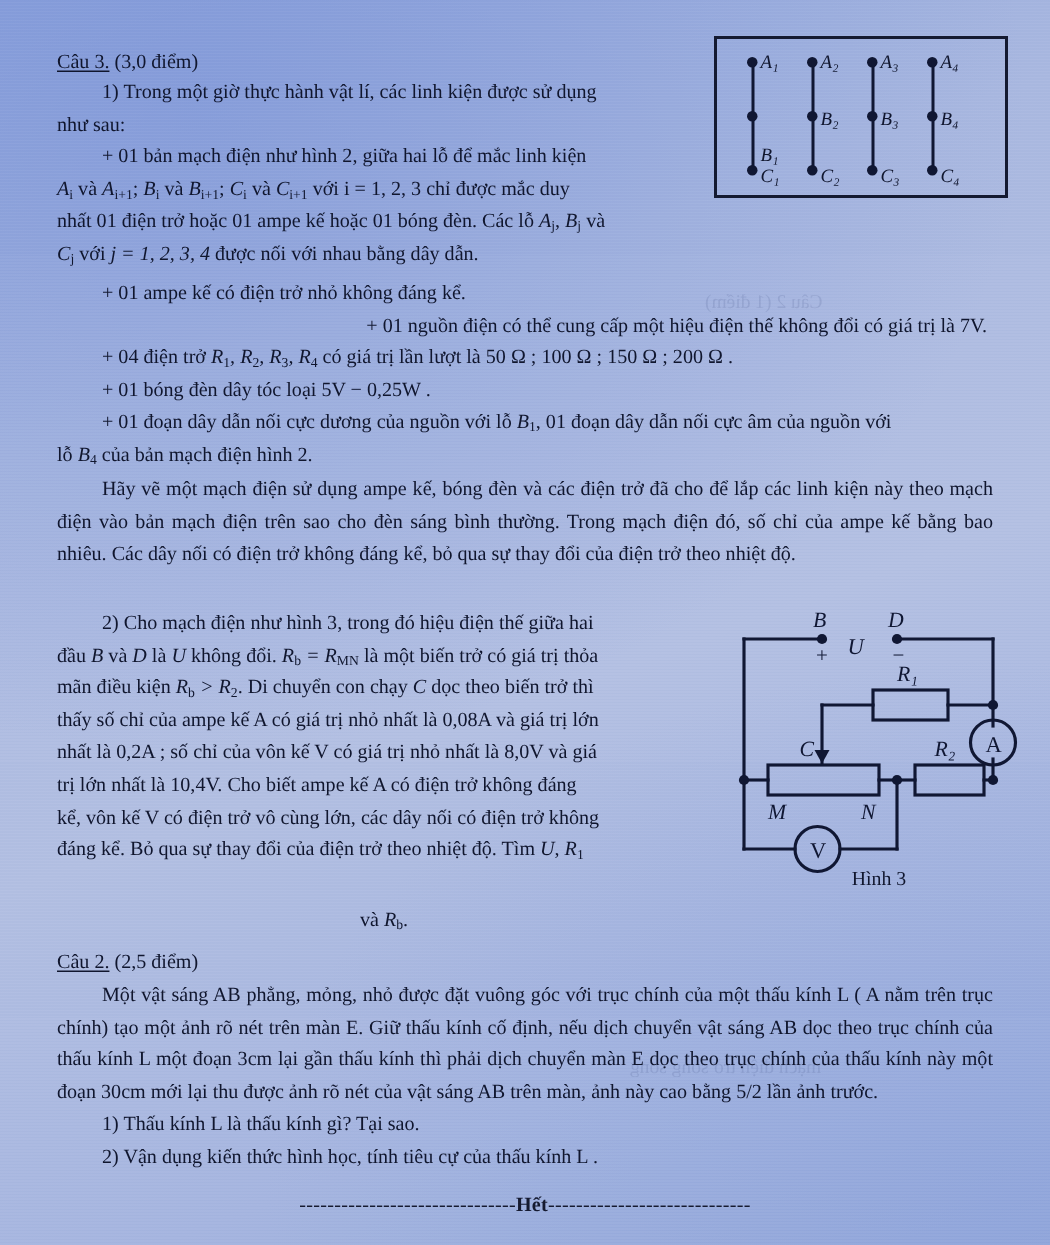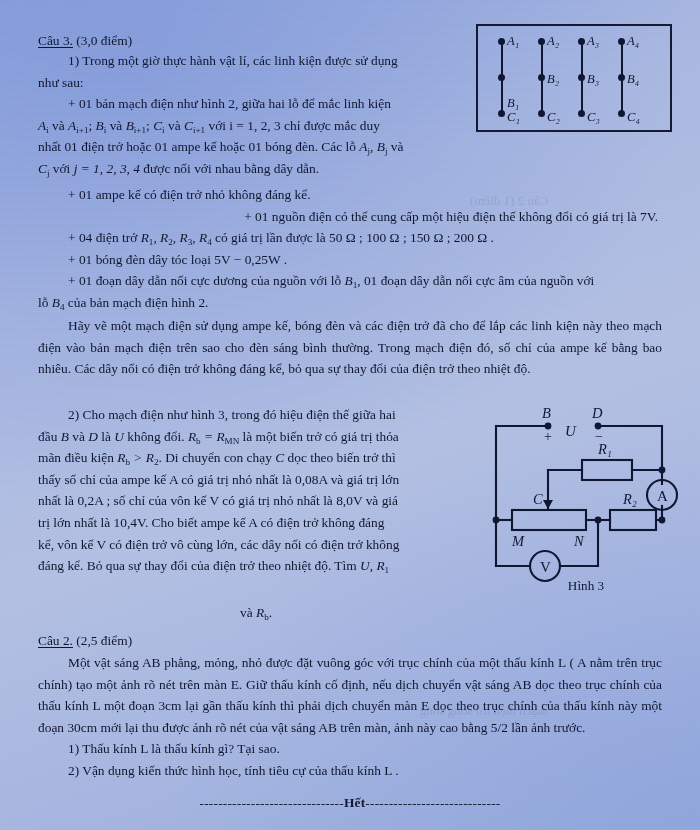--- a/index.html
+++ b/index.html
@@ -185,21 +185,21 @@
 
     <div class="blk" style="left:38px; top:184px; width:620px; text-align:left;">
       <span class="ind"></span><span>+ 01 ampe kế có điện trở nhỏ không đáng kể.</span>
     </div>
 
     <div class="blk" style="left:38px; top:205.6px; width:620px; text-align:right;">
       <span class="ind"></span><span>+ 01 nguồn điện có thể cung cấp một hiệu điện thế không đổi có giá trị là 7V.</span>
     </div>
 
     <div class="blk" style="left:38px; top:227.2px; width:620px; text-align:left;">
-      <span class="ind"></span><span>+ 04 điện trở </span><span class="mth">R<sub>1</sub>, R<sub>2</sub>, R<sub>3</sub>, R<sub>4</sub></span><span> có giá trị lần được là </span><span>50 Ω ; 100 Ω ; 150 Ω ; 200 Ω .</span>
+      <span class="ind"></span><span>+ 04 điện trở </span><span class="mth">R<sub>1</sub>, R<sub>2</sub>, R<sub>3</sub>, R<sub>4</sub></span><span> có giá trị lần lượt là </span><span>50 Ω ; 100 Ω ; 150 Ω ; 200 Ω .</span>
     </div>
 
     <div class="blk" style="left:38px; top:248.8px; width:620px; text-align:left;">
       <span class="ind"></span><span>+ 01 bóng đèn dây tóc loại  5V − 0,25W .</span>
     </div>
 
     <div class="blk" style="left:38px; top:270.4px; width:624px; text-align:left;">
       <span class="ind"></span><span>+ 01 đoạn dây dẫn nối cực dương của nguồn với lỗ </span><span class="mth">B<sub>1</sub></span><span>, 01 đoạn dây dẫn nối cực âm của nguồn với</span>
     </div>
     <div class="blk" style="left:38px; top:292px; width:624px; text-align:left;">

